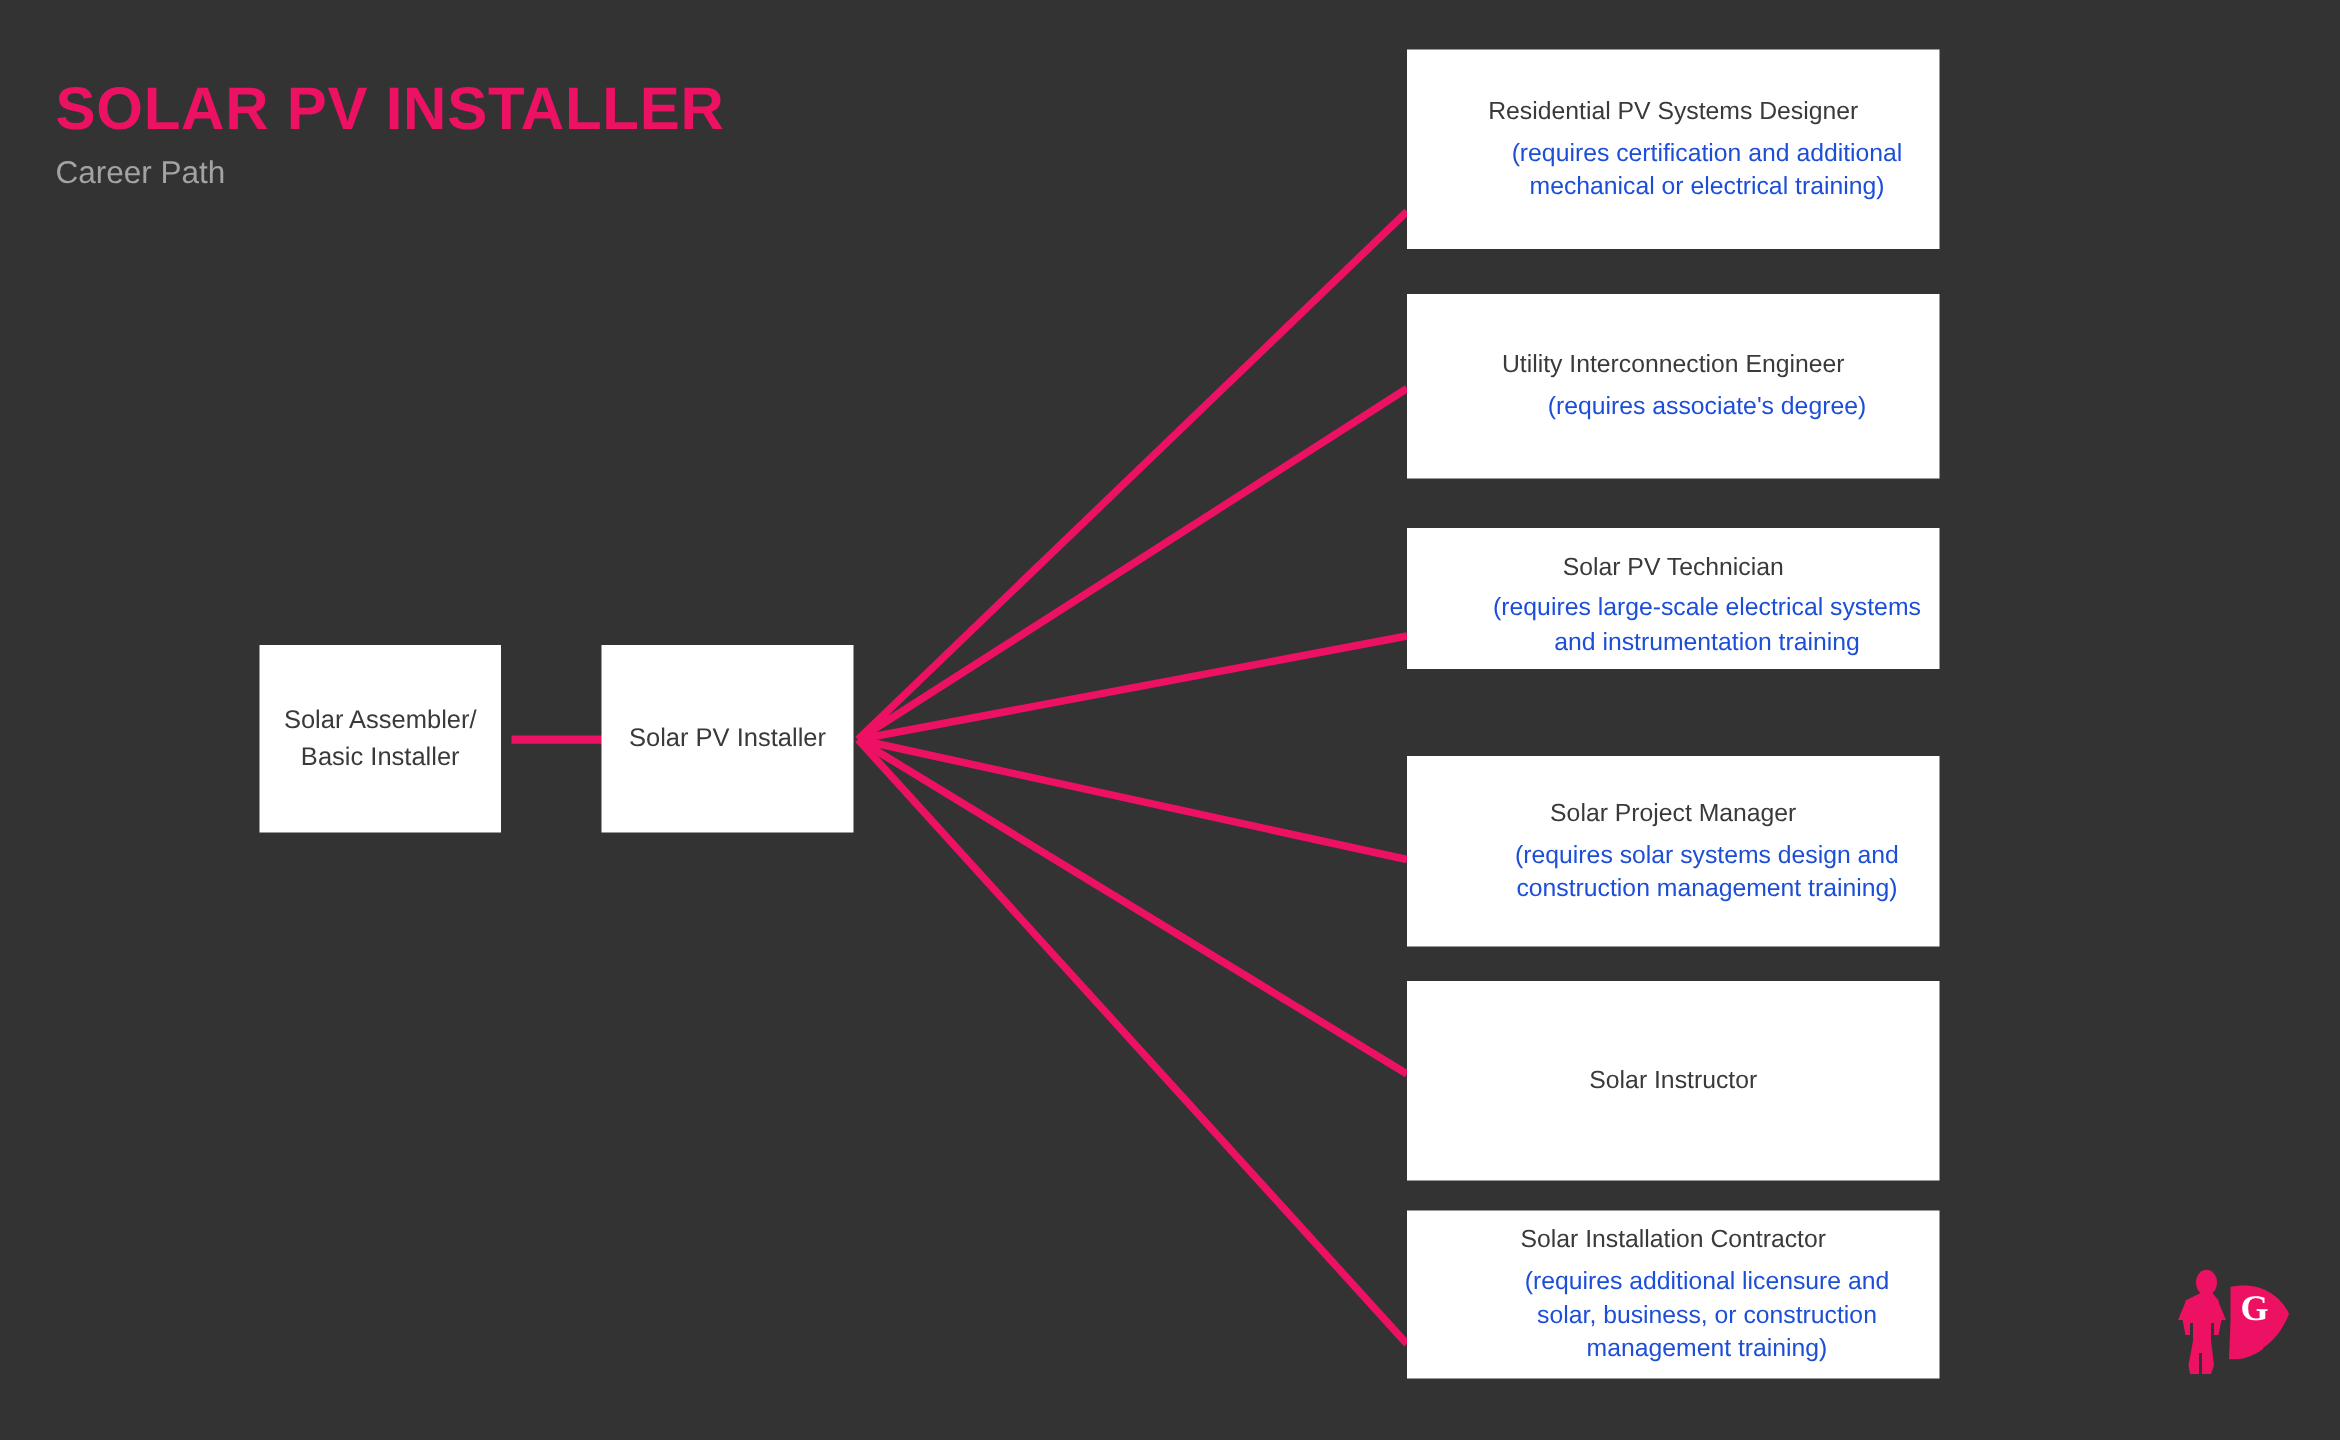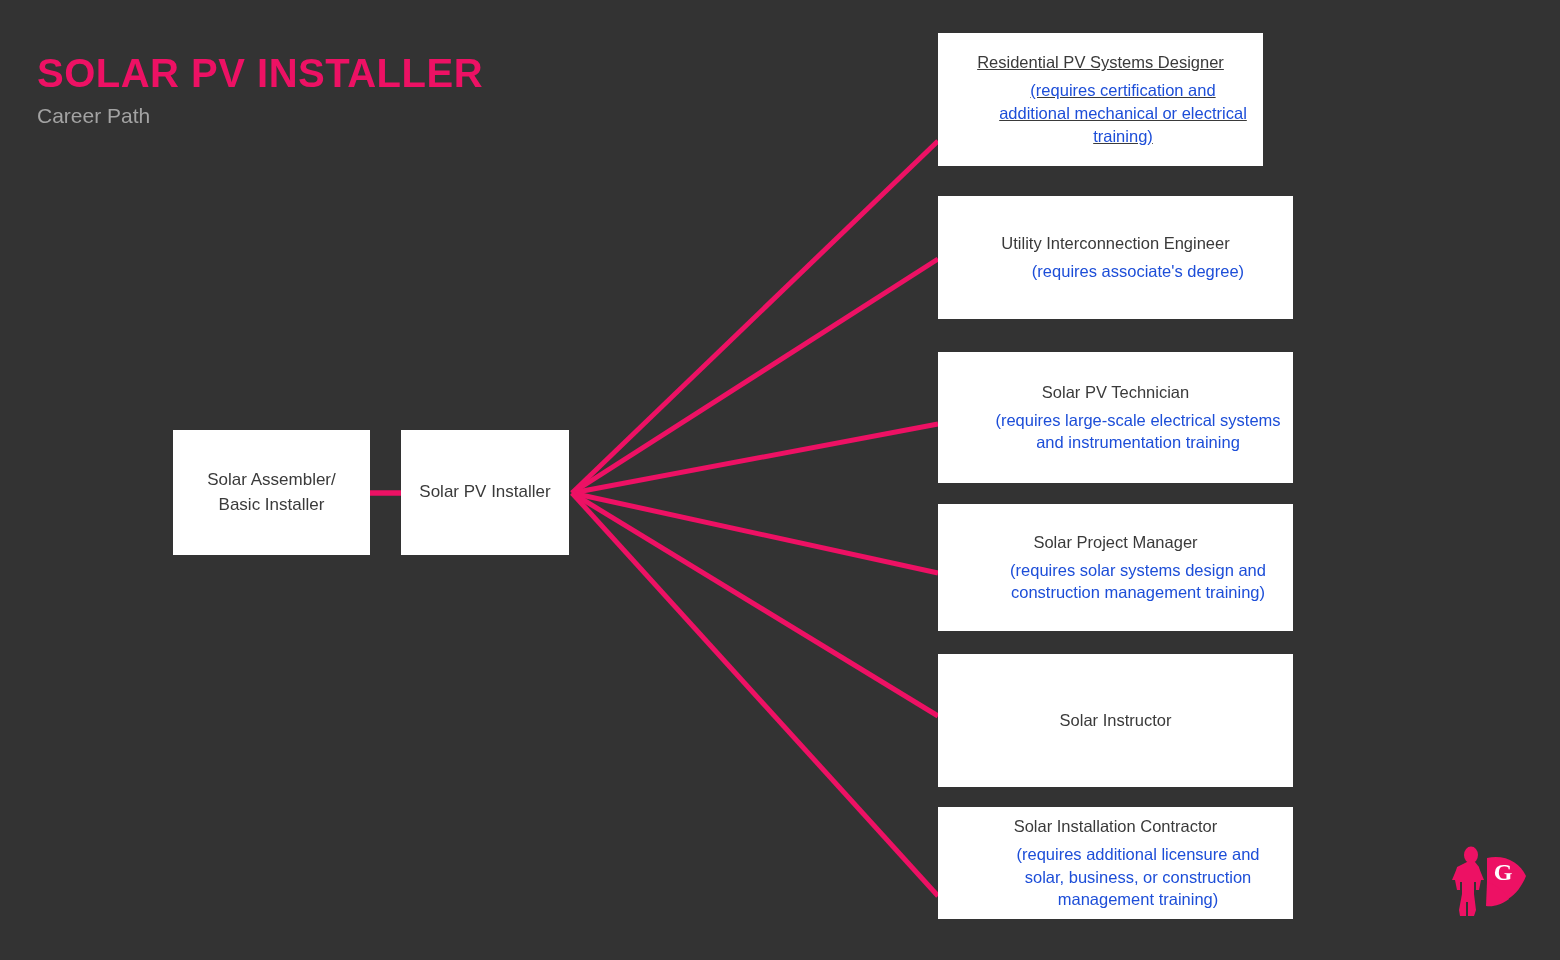--- a/index.html
+++ b/index.html
@@ -80,30 +80,30 @@
     margin-left: 45px;
   }
   .node.start .node-title {
     font-size: 17px;
     line-height: 1.45;
     white-space: normal;
   }
 
   
   #node-assembler {
-    left: 173px; top: 430px; width: 197px; height: 125px;
+    left: 173px; top: 430px; width: 161px; height: 125px;
   }
   #node-installer {
     left: 401px; top: 430px; width: 168px; height: 125px;
   }
 
   
-  #node-designer   { left: 938px; top: 33px;  width: 325px; height: 133px; text-decoration: underline; }
+  #node-designer   { left: 938px; top: 33px;  width: 355px; height: 133px; }
   #node-utility    { left: 938px; top: 196px; width: 355px; height: 123px; }
-  #node-technician { left: 938px; top: 352px; width: 355px; height: 131px; }
+  #node-technician { left: 938px; top: 352px; width: 355px; height: 94px; justify-content: flex-end; }
   #node-pm         { left: 938px; top: 504px; width: 355px; height: 127px; align-items: center; }
   #node-instructor { left: 938px; top: 654px; width: 355px; height: 133px; }
   #node-contractor { left: 938px; top: 807px; width: 355px; height: 112px; }
 
   
   #logo {
     position: absolute;
     left: 1446px;
     top: 842px;
     width: 84px;

